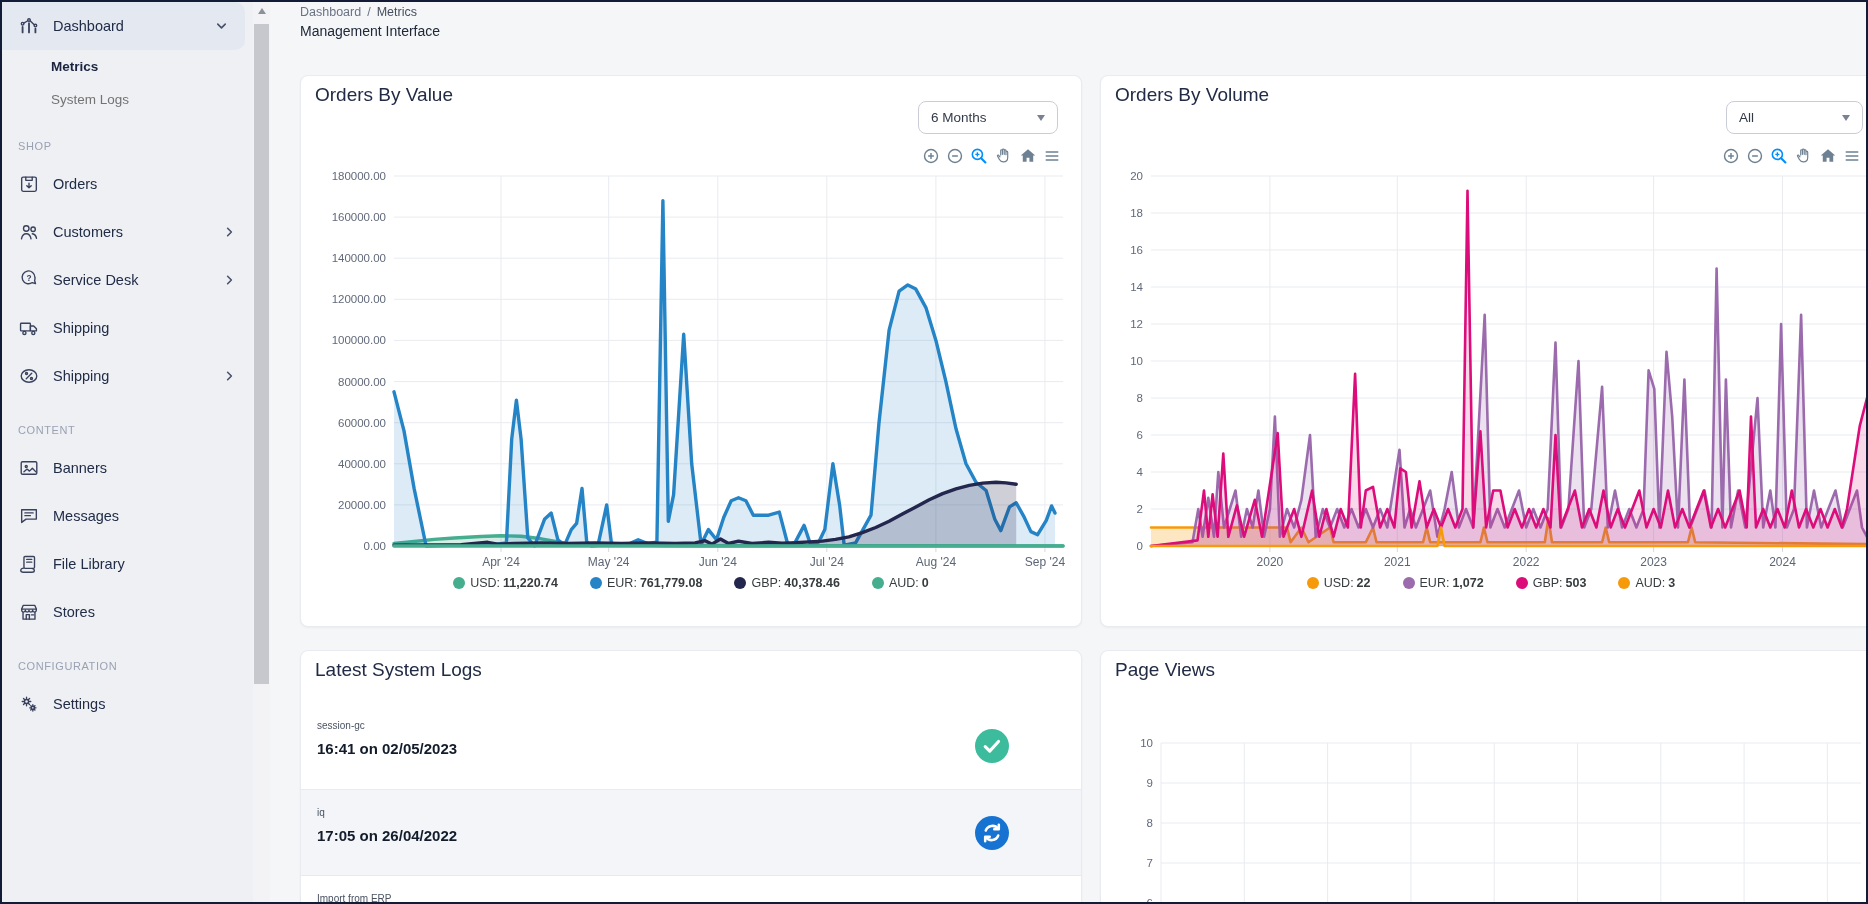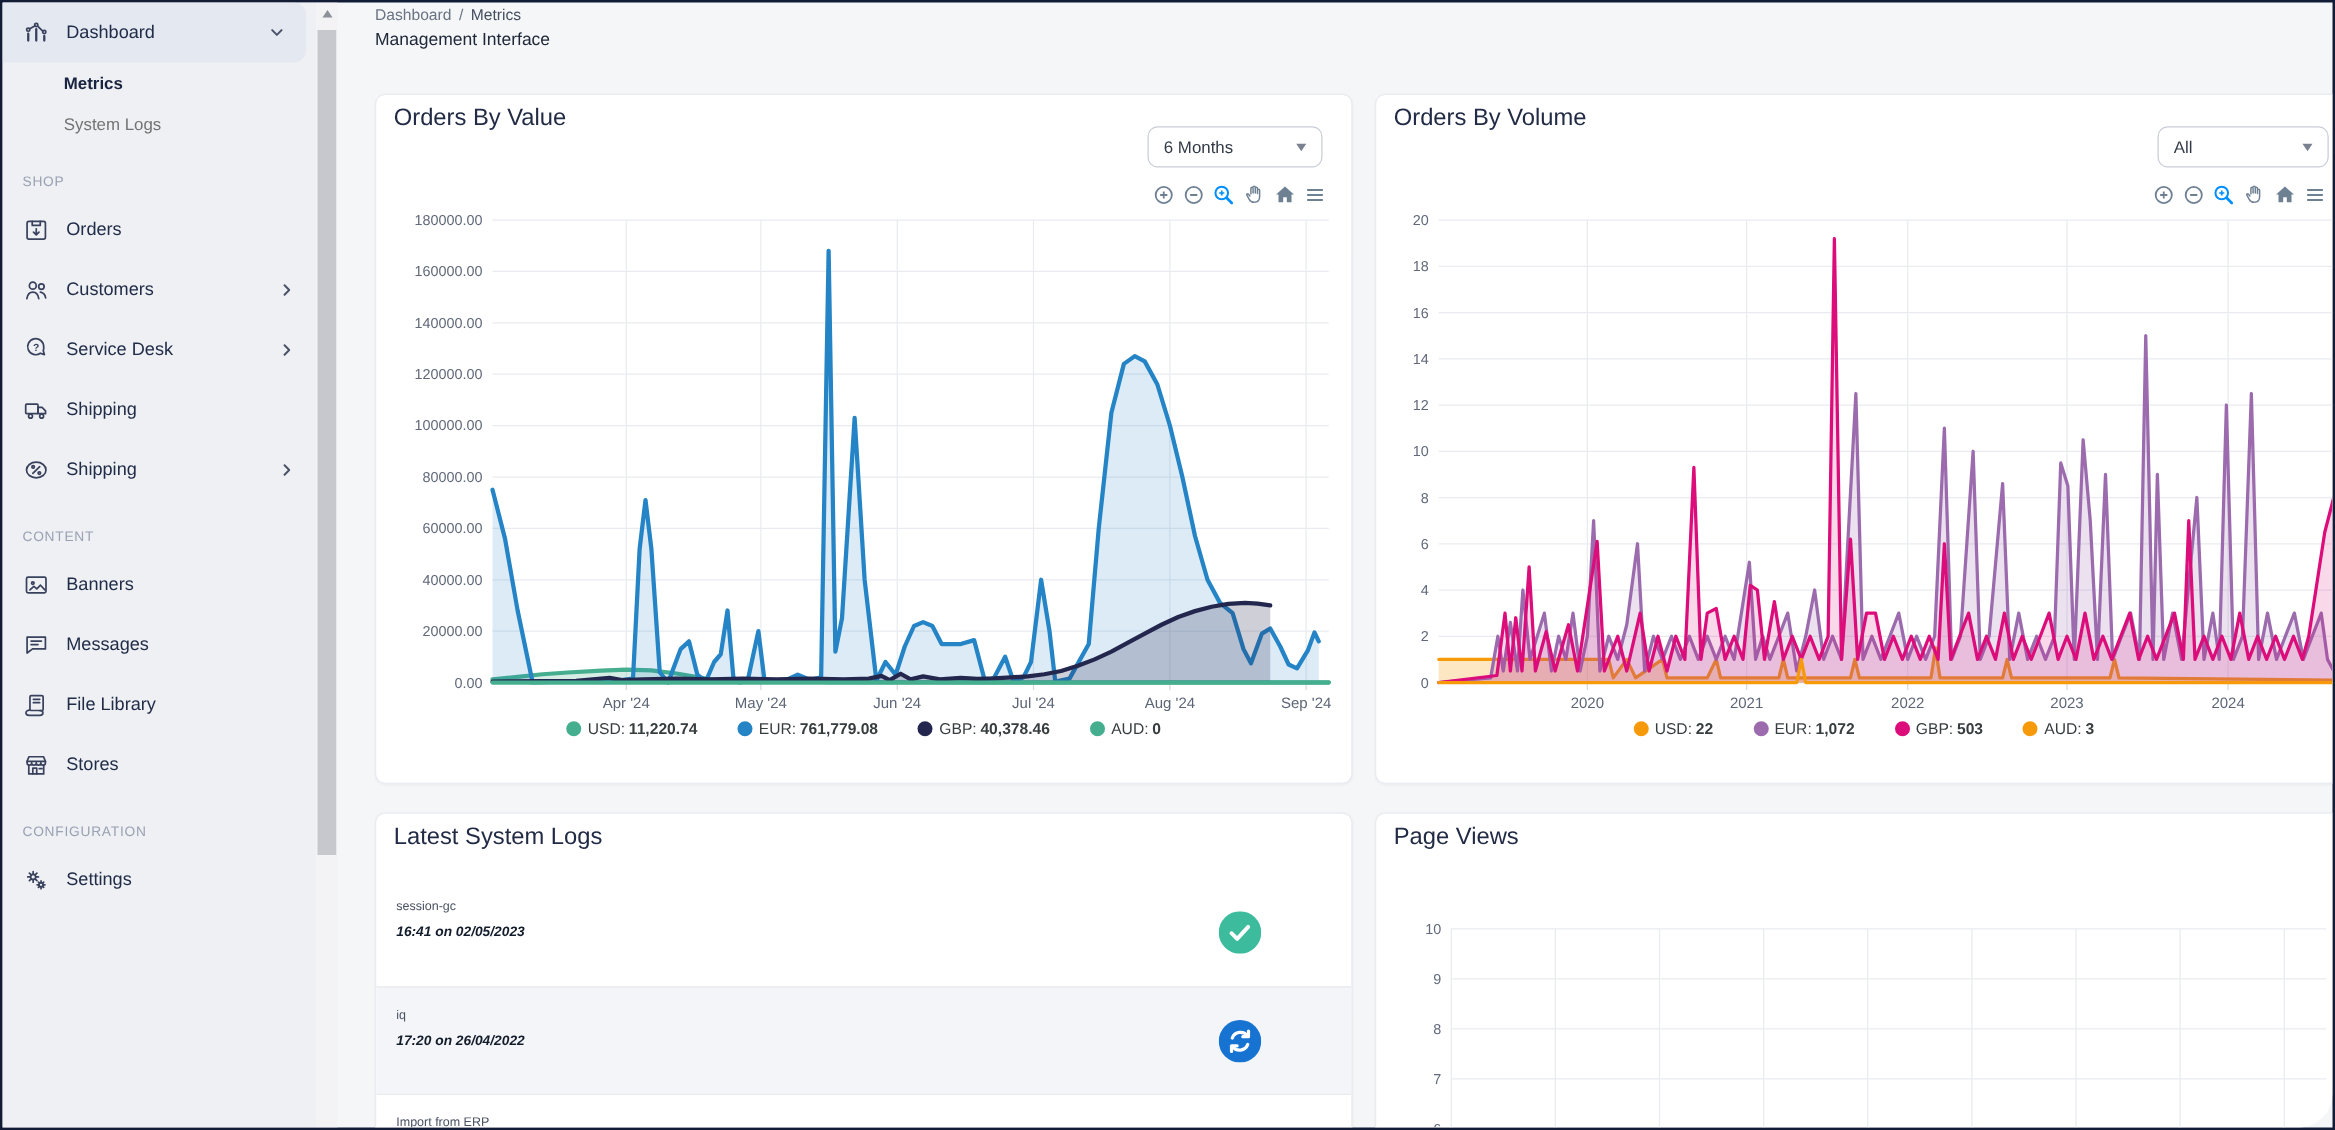--- a/index.html
+++ b/index.html
@@ -17,21 +17,21 @@
   .sub{height:33px;display:flex;align-items:center;padding-left:49px;font-size:13.5px;color:#737373;cursor:pointer;}
   .sub.active{font-weight:700;color:#1a2440;}
   .sec{height:36px;display:flex;align-items:flex-end;padding:0 0 8px 16px;font-size:11px;font-weight:500;
        color:#9aa1b3;letter-spacing:.6px;}
   
   .sbar{position:absolute;left:251px;top:0;bottom:0;width:17px;background:#f3f3f5;}
   .sb-up{position:absolute;top:0;left:0;width:17px;height:18px;display:flex;align-items:center;justify-content:center;}
   .sb-up:after{content:"";width:0;height:0;border:4px solid transparent;border-bottom:6px solid #8b909a;margin-top:-5px;}
   .sb-thumb{position:absolute;left:1px;top:22px;width:15px;height:660px;background:#c6c8cd;}
   
-  .main{position:absolute;left:268px;top:0;right:0;bottom:0;overflow:hidden;border-radius:27px;}
+  .main{position:absolute;left:268px;top:0;right:0;bottom:0;overflow:hidden;}
   .crumbs{position:absolute;left:30px;top:3px;font-size:12.5px;color:#6a7383;}
   .crumbs .sep{margin:0 6px;color:#6a7383;}
   .crumbs .cur{color:#454e5f;font-weight:500;}
   .page-title{position:absolute;left:30px;top:21px;margin:0;font-size:14px;font-weight:500;color:#202939;}
   .card{position:absolute;width:780px;background:#fff;border:1px solid #e9ebf1;border-radius:8px;
         box-shadow:0 1px 2px rgba(20,30,60,.05);overflow:hidden;}
   .card h2{position:absolute;left:14px;top:8px;margin:0;font-size:19px;font-weight:500;color:#222b45;}
   .select{position:absolute;top:25px;height:33px;box-sizing:border-box;border:1px solid #c9cdd6;border-radius:8px;
           background:#fff;display:flex;align-items:center;justify-content:space-between;padding:0 12px;
           font-size:13.5px;color:#333a47;cursor:pointer;}
@@ -43,21 +43,21 @@
           font-size:12.5px;color:#373d3f;align-items:center;}
   .legend .li{display:flex;align-items:center;cursor:pointer;}
   .dot{width:12px;height:12px;border-radius:50%;display:inline-block;margin-right:5px;}
   .legend b{font-weight:700;margin-left:3px;}
   
   .loglist{position:absolute;left:0;right:0;top:52px;}
   .logrow{position:relative;height:86px;box-sizing:border-box;padding:17px 16px 0;border-top:1px solid #e8eaee;}
   .logrow:first-child{border-top:none;}
   .logrow.alt{background:#f4f5f8;}
   .logname{font-size:10px;color:#4a5262;}
-  .logtime{font-size:11px;font-weight:700;color:#131c2b;margin-top:9px;font-style:italic;}
+  .logtime{font-size:15px;font-weight:700;color:#131c2b;margin-top:9px;}
   .stat{position:absolute;right:72px;top:50%;transform:translateY(-50%);display:flex;}
 </style>
 </head>
 <body>
 
 <div class="frame">
 
   <aside class="sidebar">
     <div class="nav-item active">
       <span class="nico">
@@ -421,21 +421,21 @@
           <div class="logtime">16:41 on 02/05/2023</div>
           <span class="stat">
               <svg viewBox="0 0 24 24" width="34" height="34">
                 <circle cx="12" cy="12" r="12" fill="#3cbc9c"></circle>
                 <path d="M7.2 12.4l3.2 3.2 6.2-6.8" fill="none" stroke="#fff" stroke-width="2.2" stroke-linecap="round" stroke-linejoin="round"></path>
               </svg>
             </span>
         </div>
         <div class="logrow alt">
           <div class="logname">iq</div>
-          <div class="logtime">17:20 on 26/04/2022</div>
+          <div class="logtime">17:05 on 26/04/2022</div>
           <span class="stat">
               <svg viewBox="0 0 24 24" width="34" height="34">
                 <circle cx="12" cy="12" r="12" fill="#1673d2"></circle>
                 <path d="M7.6 10.2a5 5 0 0 1 8.7-1.2" fill="none" stroke="#fff" stroke-width="1.8" stroke-linecap="round"></path>
                 <path d="M16.8 6.2v3.2h-3.2" fill="none" stroke="#fff" stroke-width="1.8" stroke-linecap="round" stroke-linejoin="round"></path>
                 <path d="M16.4 13.8a5 5 0 0 1-8.7 1.2" fill="none" stroke="#fff" stroke-width="1.8" stroke-linecap="round"></path>
                 <path d="M7.2 17.8v-3.2h3.2" fill="none" stroke="#fff" stroke-width="1.8" stroke-linecap="round" stroke-linejoin="round"></path>
               </svg>
             </span>
         </div>

